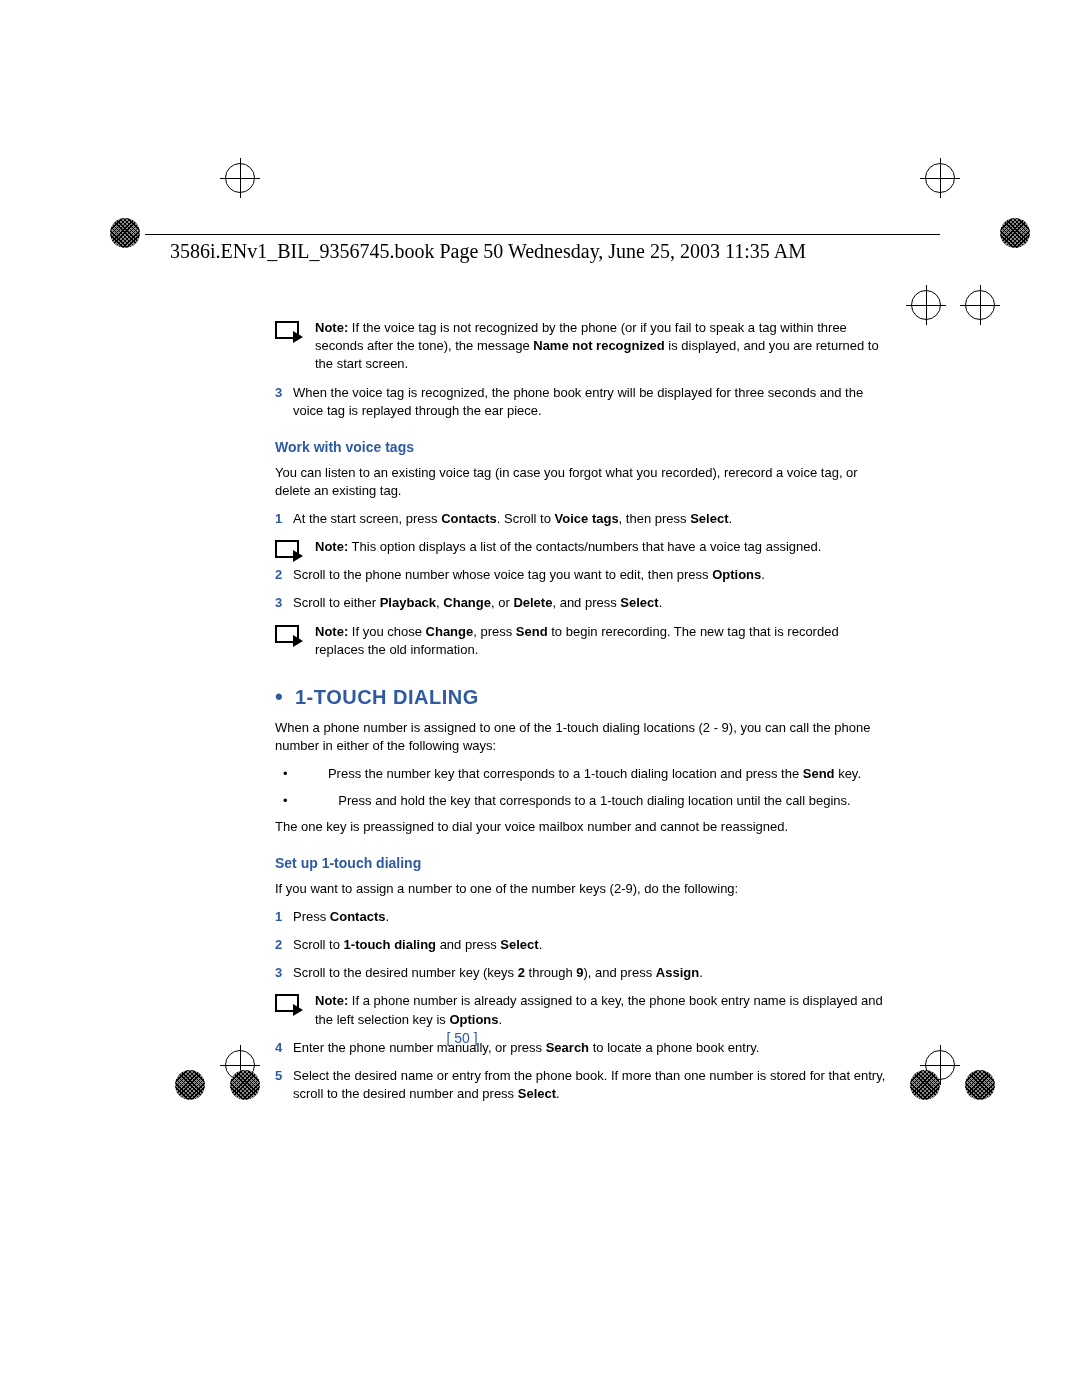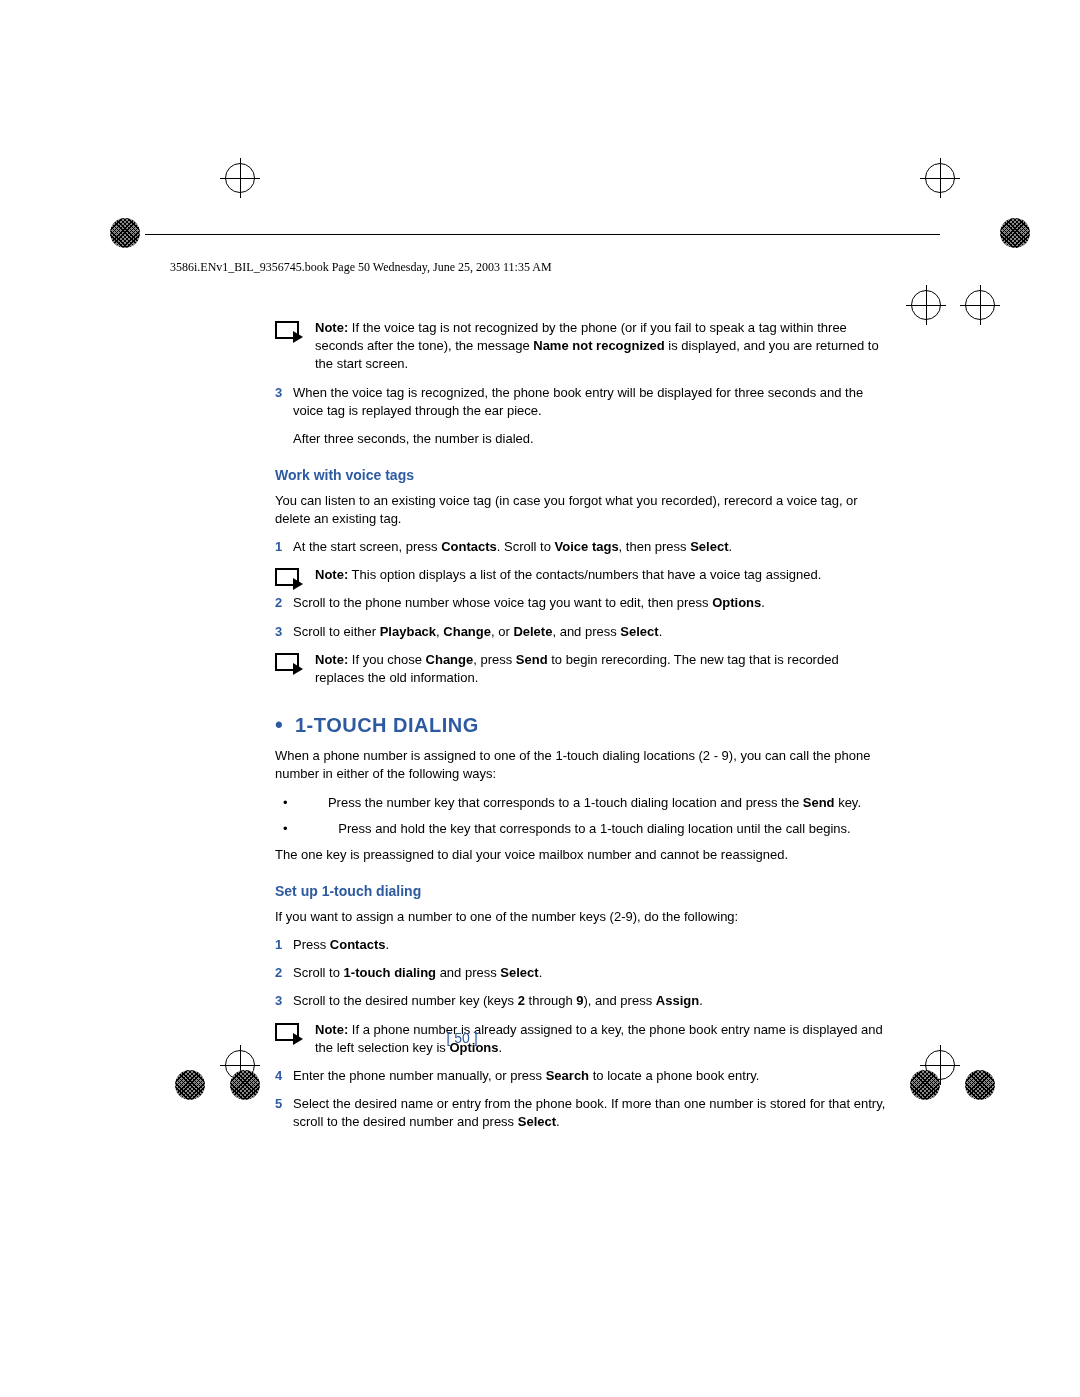--- a/index.html
+++ b/index.html
@@ -44,22 +44,21 @@
     top: 234px;
     left: 145px;
     right: 140px;
     border-top: 1px solid #000;
   }
   .header-text {
     position: absolute;
     top: 240px;
     left: 170px;
     font-family: "Times New Roman", serif;
-    font-size: 12px;
-    margin-top: 20px;
+    font-size: 20px;
   }
   .content {
     position: absolute;
     top: 312px;
     left: 275px;
     width: 615px;
     font-size: 13px;
     line-height: 1.4;
   }
   .content p { margin-bottom: 10px; }
@@ -182,21 +181,20 @@
   <div class="note-block">
     <div class="note-icon"></div>
     <p>
       <span class="bold">Note:</span><span> If the voice tag is not recognized by the phone (or if you fail to speak a tag within three seconds after the tone), the message </span><span class="bold">Name not recognized</span><span> is displayed, and you are returned to the start screen.</span>
     </p>
   </div>
 
   <div class="num-step">
     <span class="num">3</span>
     <p>When the voice tag is recognized, the phone book entry will be displayed for three seconds and the voice tag is replayed through the ear piece.</p>
-    <p>After three seconds, the number is dialed.</p>
   </div>
 
 
   <h2 class="sub">Work with voice tags</h2>
   <p>You can listen to an existing voice tag (in case you forgot what you recorded), rerecord a voice tag, or delete an existing tag.</p>
 
   <div class="num-step">
     <span class="num">1</span>
     <p>
       <span>At the start screen, press </span><span class="bold">Contacts</span><span>. Scroll to </span><span class="bold">Voice tags</span><span>, then press </span><span class="bold">Select</span><span>.</span>

